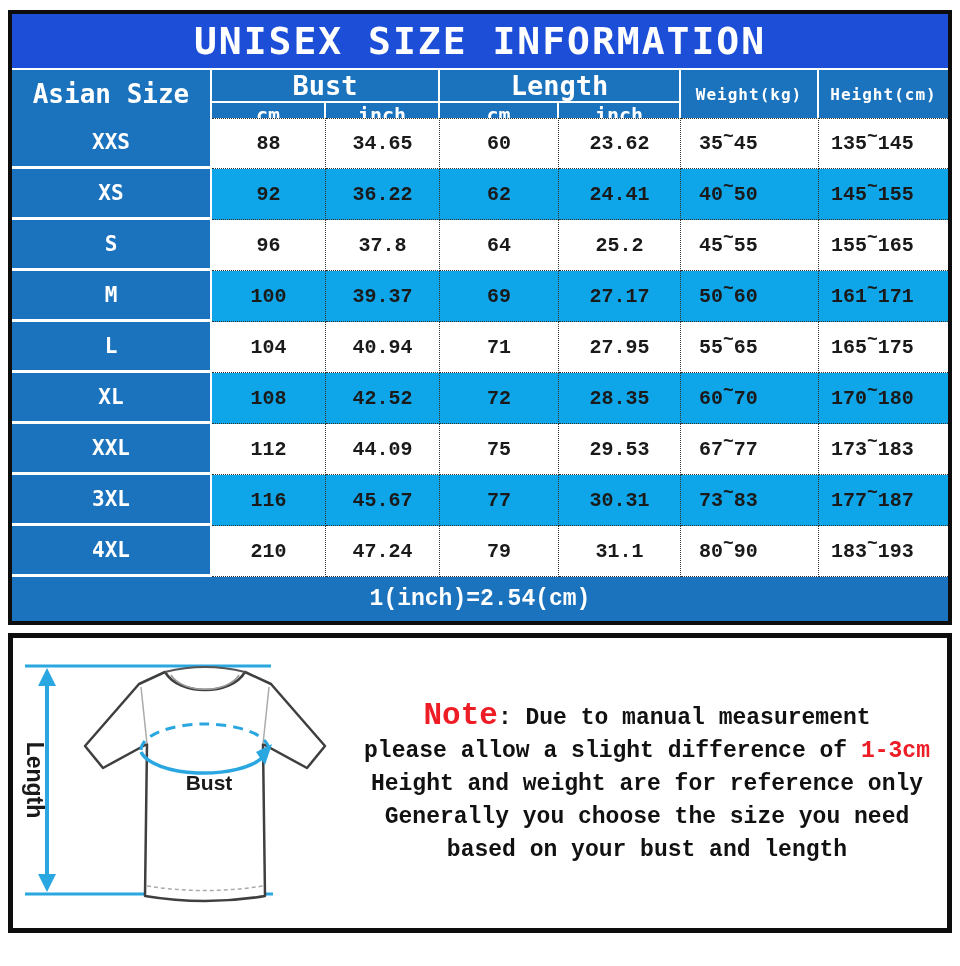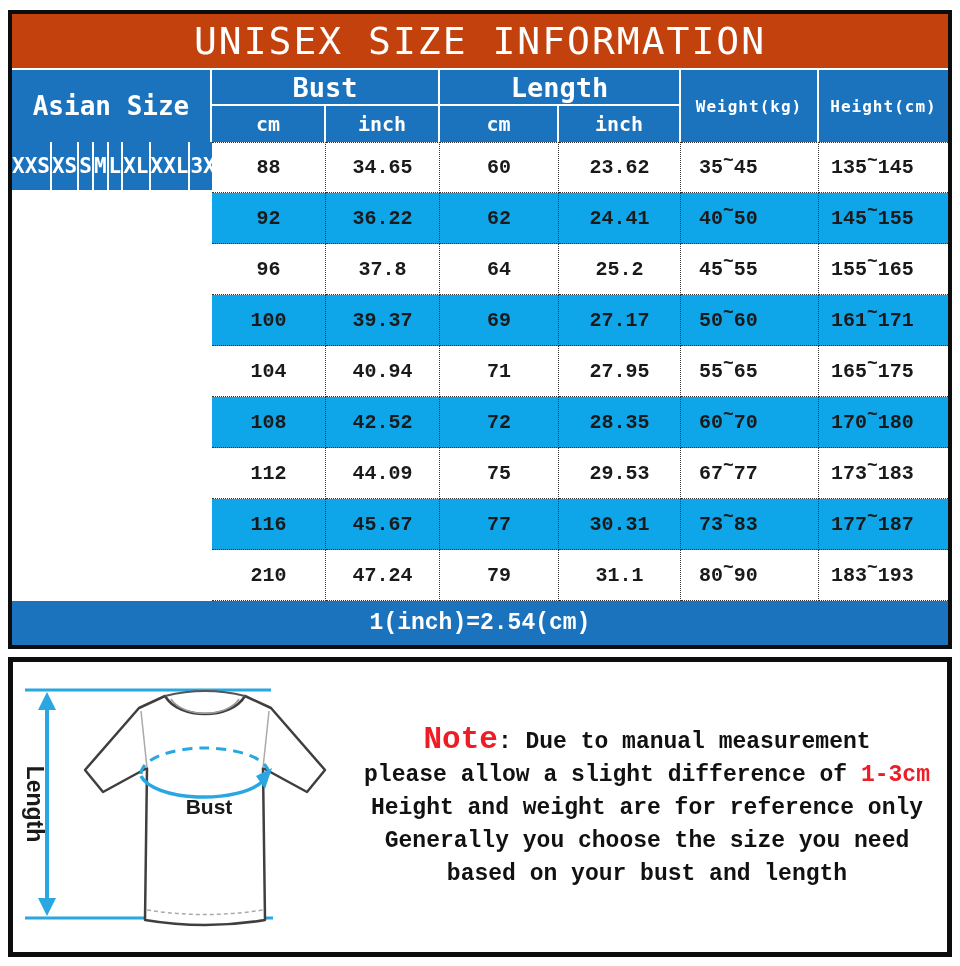--- a/index.html
+++ b/index.html
@@ -9,46 +9,46 @@
     padding:10px 8px 6px 8px;
     font-family:"DejaVu Sans Mono", monospace;
   }
   
   .sheet1 {
     border:4px solid #0d0d0d;
     background:#ffffff;
     width:944px;
   }
   .title-bar {
-    background:#c2410c;
+    background:#1d4ed8;
     height:54px;
     display:flex; align-items:center; justify-content:center;
     color:#ffffff;
-    font-size:38px; font-weight:normal; letter-spacing:2px;
+    font-size:38px; font-weight:bold; letter-spacing:2px;
     white-space:nowrap;
   }
   .blue-cell { background:#1c73bd; color:#ffffff; display:flex; align-items:center; justify-content:center; }
-  .thead { display:flex; margin-top:2px; height:72px; }
+  .thead { display:flex; margin-top:2px; height:48px; }
   .h-corner { width:200px; border-right:2px solid #fff; font-size:26px; font-weight:bold; }
   .h-group-wrap { display:flex; flex-direction:column; }
   .h-group-wrap.bust { width:228px; }
   .h-group-wrap.length { width:241px; }
   .h-group { height:36px; border-bottom:2px solid #fff; border-right:2px solid #fff; font-size:27px; font-weight:bold; }
   .h-sub { display:flex; flex:1; }
   .h-sub .sub { height:100%; font-size:20px; font-weight:bold; border-right:2px solid #fff; }
   .h-group-wrap.bust  .sub:nth-child(1) { width:114px; }
   .h-group-wrap.bust  .sub:nth-child(2) { width:114px; }
   .h-group-wrap.length .sub:nth-child(1) { width:119px; }
   .h-group-wrap.length .sub:nth-child(2) { width:122px; }
   .h-single { font-size:16px; font-weight:bold; letter-spacing:1px; border-right:2px solid #fff; }
   .h-single.weight { width:138px; }
   .h-single.height { width:129px; border-right:none; }
   
   .tbody { display:flex; }
-  .size-col { display:flex; flex-direction:row; width:200px; }
+  .size-col { display:flex; flex-direction:column; width:200px; }
   .size-cell {
     height:51px; border-right:2px solid #fff; border-bottom:3px solid #fff;
     font-size:21px; font-weight:bold;
   }
   .data-grid {
     display:grid;
     grid-template-columns:114px 114px 119px 122px 138px 129px;
     grid-auto-rows:51px;
     font-family:"Liberation Mono", monospace;
     font-size:20px; font-weight:bold; color:#1a1a1a;

